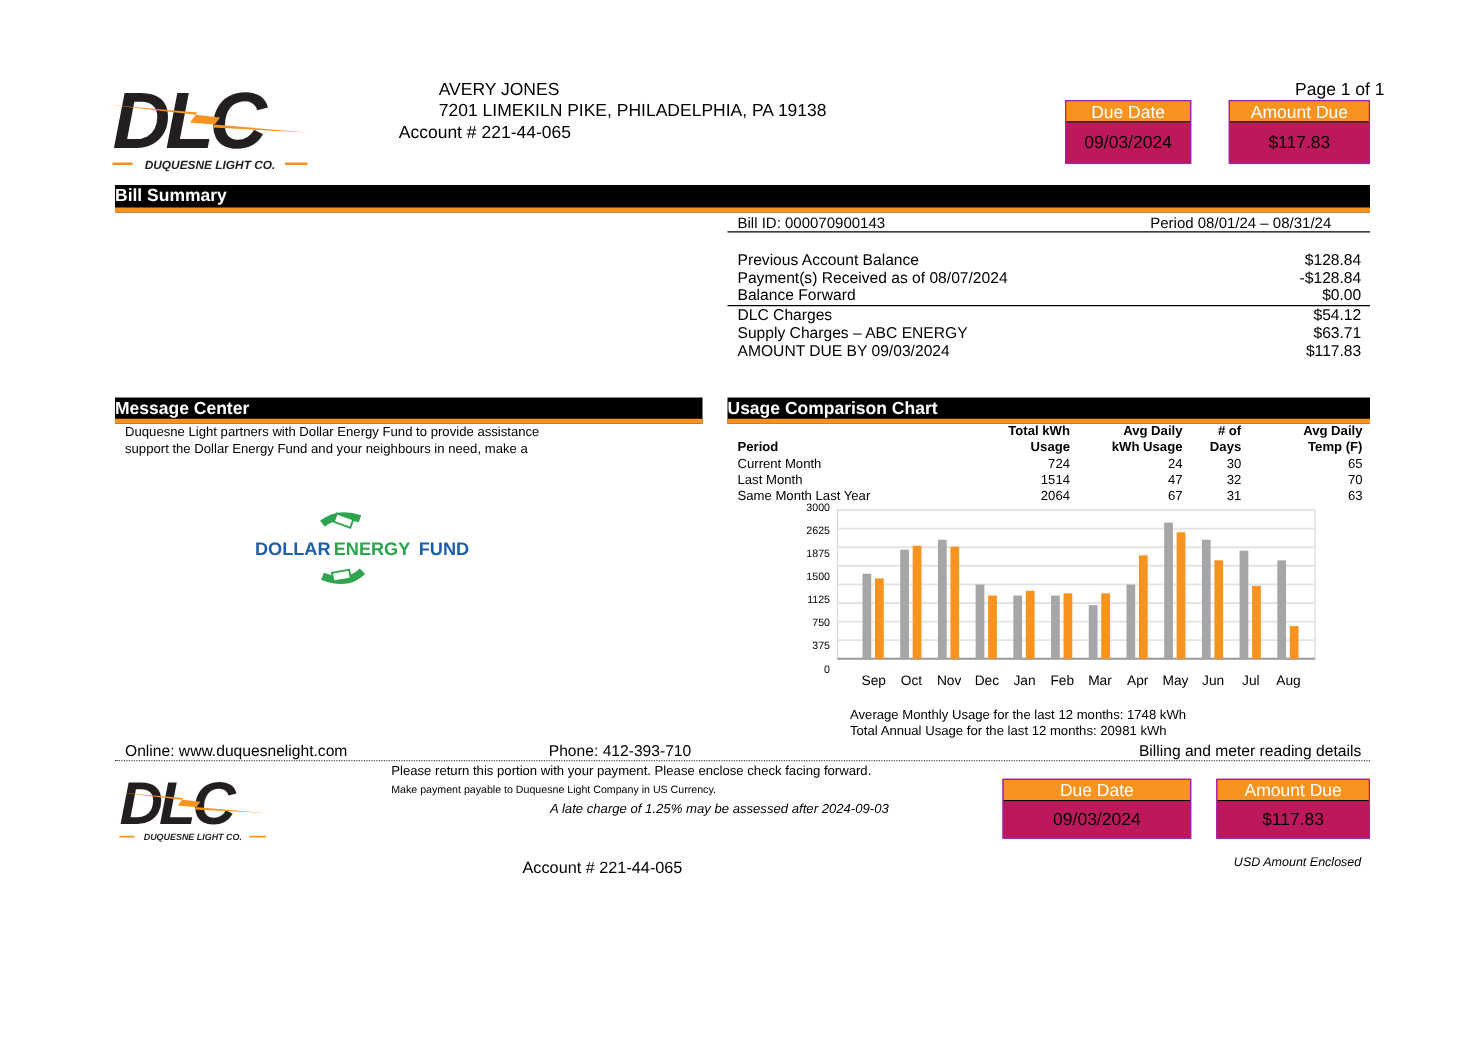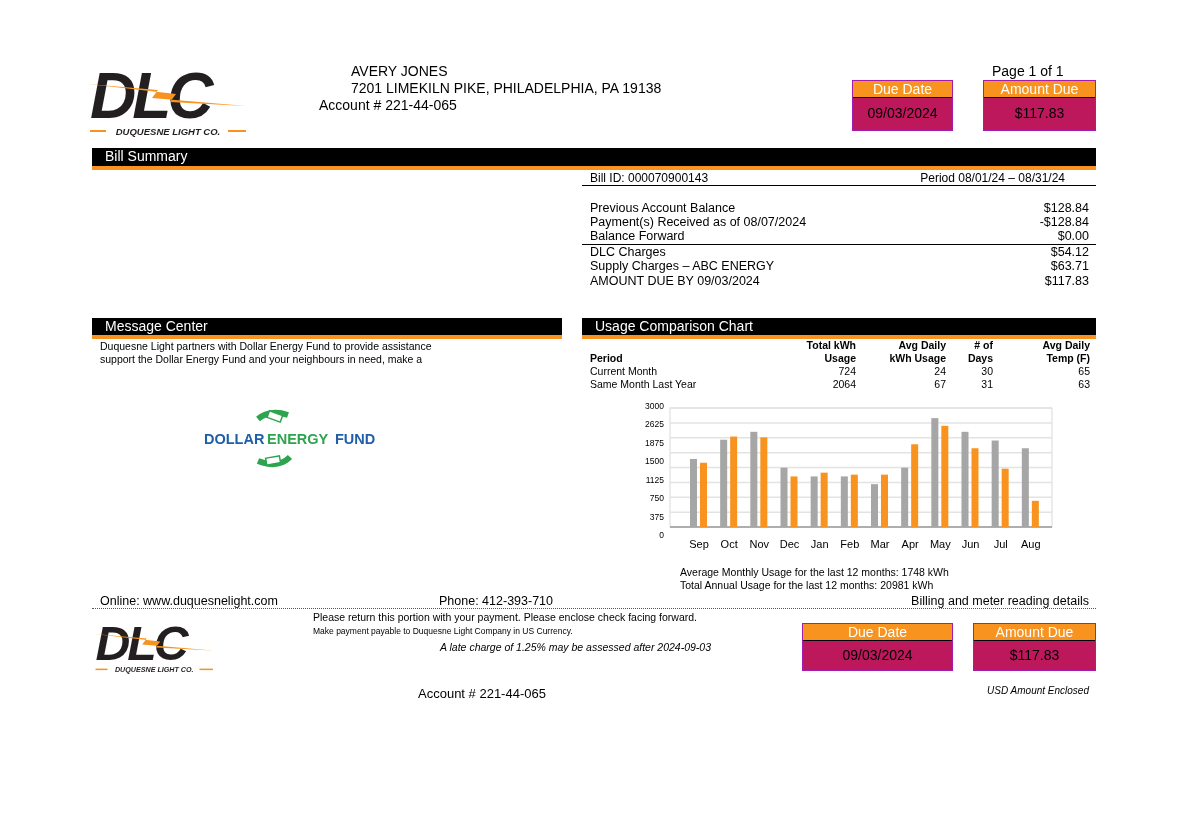--- a/index.html
+++ b/index.html
@@ -4,21 +4,21 @@
 <style>
   * { box-sizing: border-box; margin: 0; padding: 0; }
   body { width: 1186px; height: 839px; background: #ffffff; font-family: "Liberation Sans", sans-serif; color: #000; position: relative; overflow: hidden; }
   .abs { position: absolute; }
   .logo { position: absolute; }
   .logo svg { display: block; }
   .addr { font-size: 14px; line-height: 17px; }
   .box { position: absolute; border: 1px solid #a21caf; background: #be185d; }
   .box .hd { background: #F7931E; color: #fff; font-size: 14px; text-align: center; height: 17px; line-height: 17px; border-bottom: 1px solid #000; }
   .box .val { font-size: 14px; text-align: center; line-height: 30px; }
-  .bar-hd { position: absolute; background: #000; color: #fff; font-size: 14px; height: 19px; line-height: 17px; padding-left: 13px; border-bottom: 4px solid #F7931E; }
+  .bar-hd { position: absolute; background: #000; color: #fff; font-size: 14px; height: 19px; line-height: 17px; padding-left: 0; border-bottom: 4px solid #F7931E; font-weight: bold; }
   .row { position: absolute; display: flex; justify-content: space-between; font-size: 12.5px; line-height: 14px; }
   .bold { font-weight: normal; }
   .msg { font-size: 10.5px; line-height: 13px; }
   table.uct { border-collapse: collapse; font-size: 10.5px; }
   table.uct th { font-weight: bold; text-align: right; line-height: 13px; padding: 0; vertical-align: bottom; }
   table.uct th.l, table.uct td.l { text-align: left; }
   table.uct td { text-align: right; line-height: 13px; padding: 0; }
   .dotted { position: absolute; border-top: 1px dotted #555; }
   .ital { font-style: italic; }
 </style>
@@ -32,21 +32,21 @@
     <line x1="2" y1="69" x2="18" y2="69" stroke="#F7931E" stroke-width="2"></line>
     <line x1="140" y1="69" x2="158" y2="69" stroke="#F7931E" stroke-width="2"></line>
     <text x="80" y="73" text-anchor="middle" font-family="Liberation Sans, sans-serif" font-weight="bold" font-style="italic" font-size="9.5" fill="#231F20">DUQUESNE LIGHT CO.</text>
   </svg>
 </div>
 
 <div class="abs addr" style="left:351px;top:63px;">AVERY JONES</div>
 <div class="abs addr" style="left:351px;top:80px;">7201 LIMEKILN PIKE, PHILADELPHIA, PA 19138</div>
 <div class="abs addr" style="left:319px;top:97px;">Account # 221-44-065</div>
 
-<div class="abs" style="left:992px;top:63px;font-size:14px;">Page 1 of 1</div>
+<div class="abs" style="left:1036px;top:63px;font-size:14px;">Page 1 of 1</div>
 
 <div class="box" style="left:852px;top:80px;width:101px;height:51px;">
   <div class="hd">Due Date</div>
   <div class="val">09/03/2024</div>
 </div>
 <div class="box" style="left:983px;top:80px;width:113px;height:51px;">
   <div class="hd">Amount Due</div>
   <div class="val">$117.83</div>
 </div>
 
@@ -112,20 +112,27 @@
       <th style="width:97px;"><span>Avg Daily</span><br><span>Temp (F)</span></th>
     </tr>
   </thead>
   <tbody>
     <tr>
       <td class="l">Current Month</td>
       <td>724</td>
       <td>24</td>
       <td>30</td>
       <td>65</td>
+    </tr>
+    <tr>
+      <td class="l">Last Month</td>
+      <td>1514</td>
+      <td>47</td>
+      <td>32</td>
+      <td>70</td>
     </tr>
     <tr>
       <td class="l">Same Month Last Year</td>
       <td>2064</td>
       <td>67</td>
       <td>31</td>
       <td>63</td>
     </tr>
   </tbody>
 </table>

